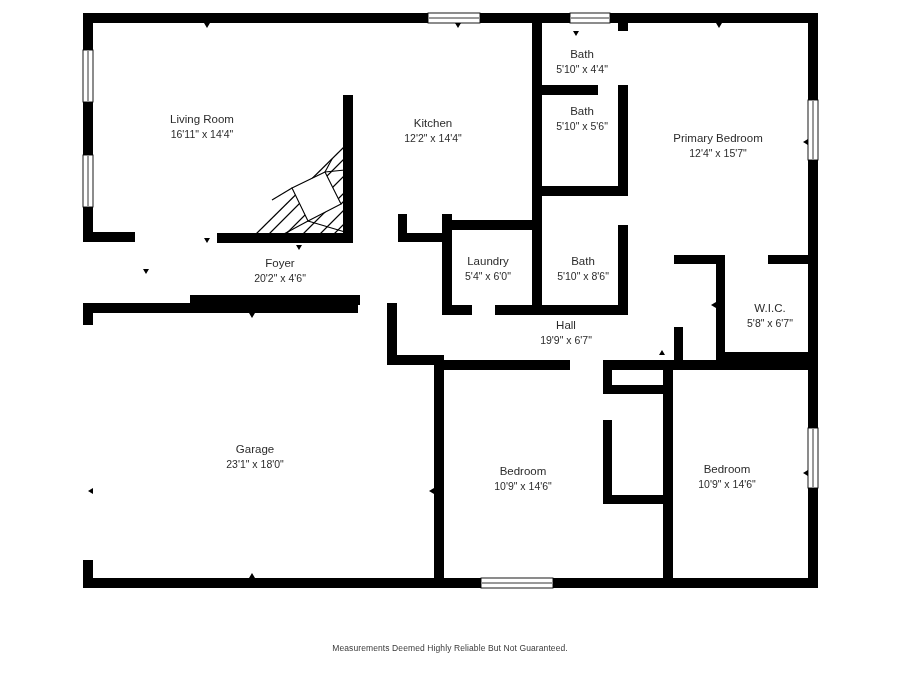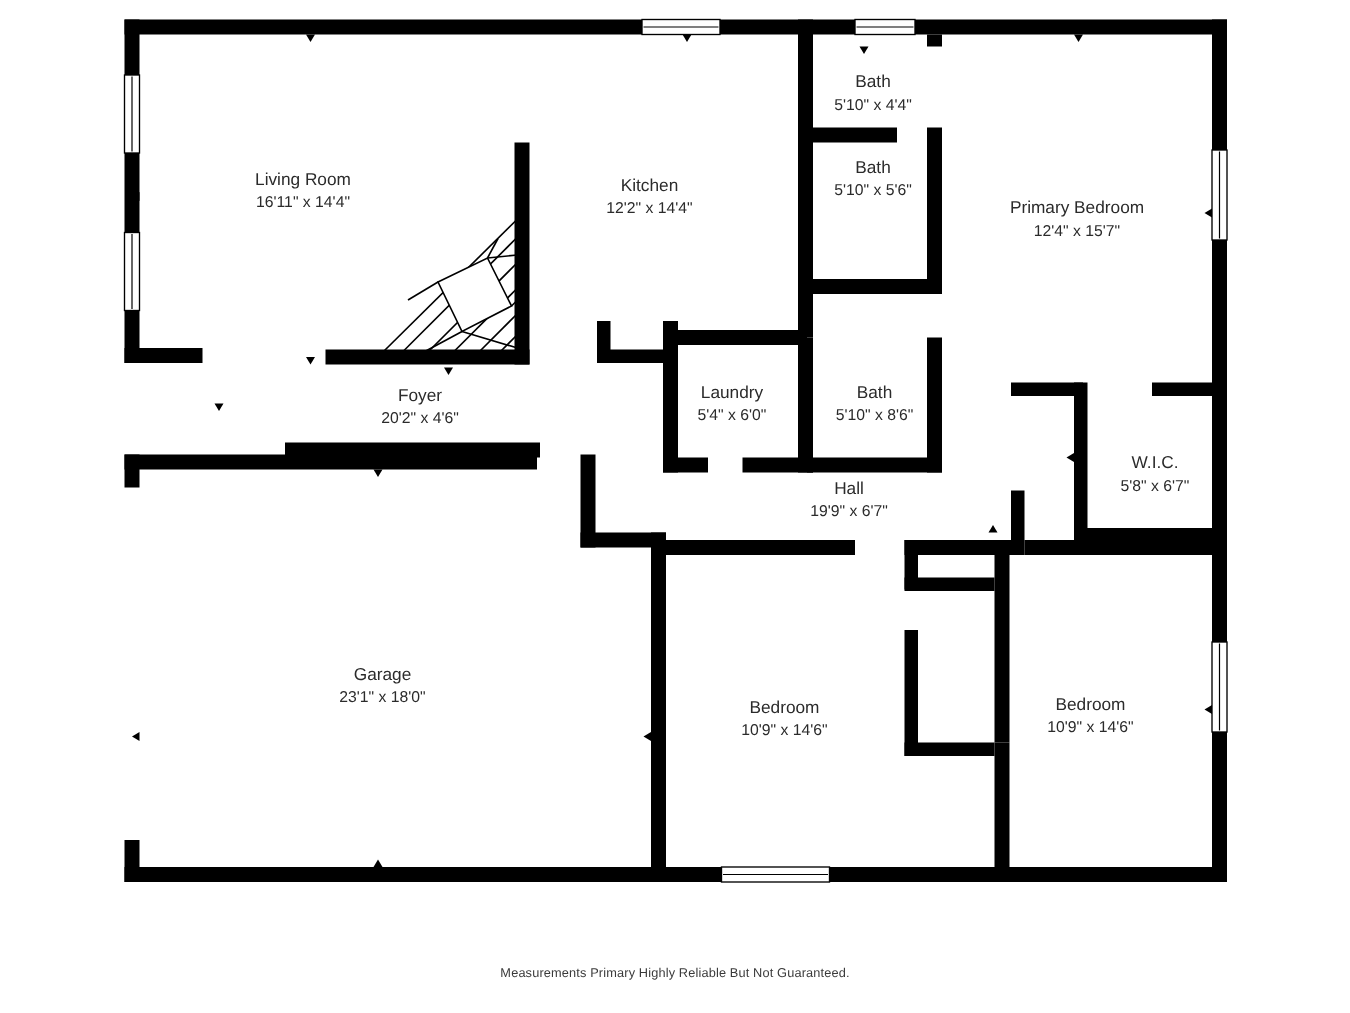--- a/index.html
+++ b/index.html
@@ -273,15 +273,15 @@
           <text class="room-dims" x="523" y="490">10'9" x 14'6"</text>
         </g>
         <g>
           <text class="room-name" x="727" y="473">Bedroom</text>
           <text class="room-dims" x="727" y="488">10'9" x 14'6"</text>
         </g>
       </g>
 
   </svg>
 
-  <div class="footer-text">Measurements Primary Highly Reliable But Not Guaranteed.</div>
+  <div class="footer-text">Measurements Deemed Highly Reliable But Not Guaranteed.</div>
 
 </div>
 
 </body></html>

